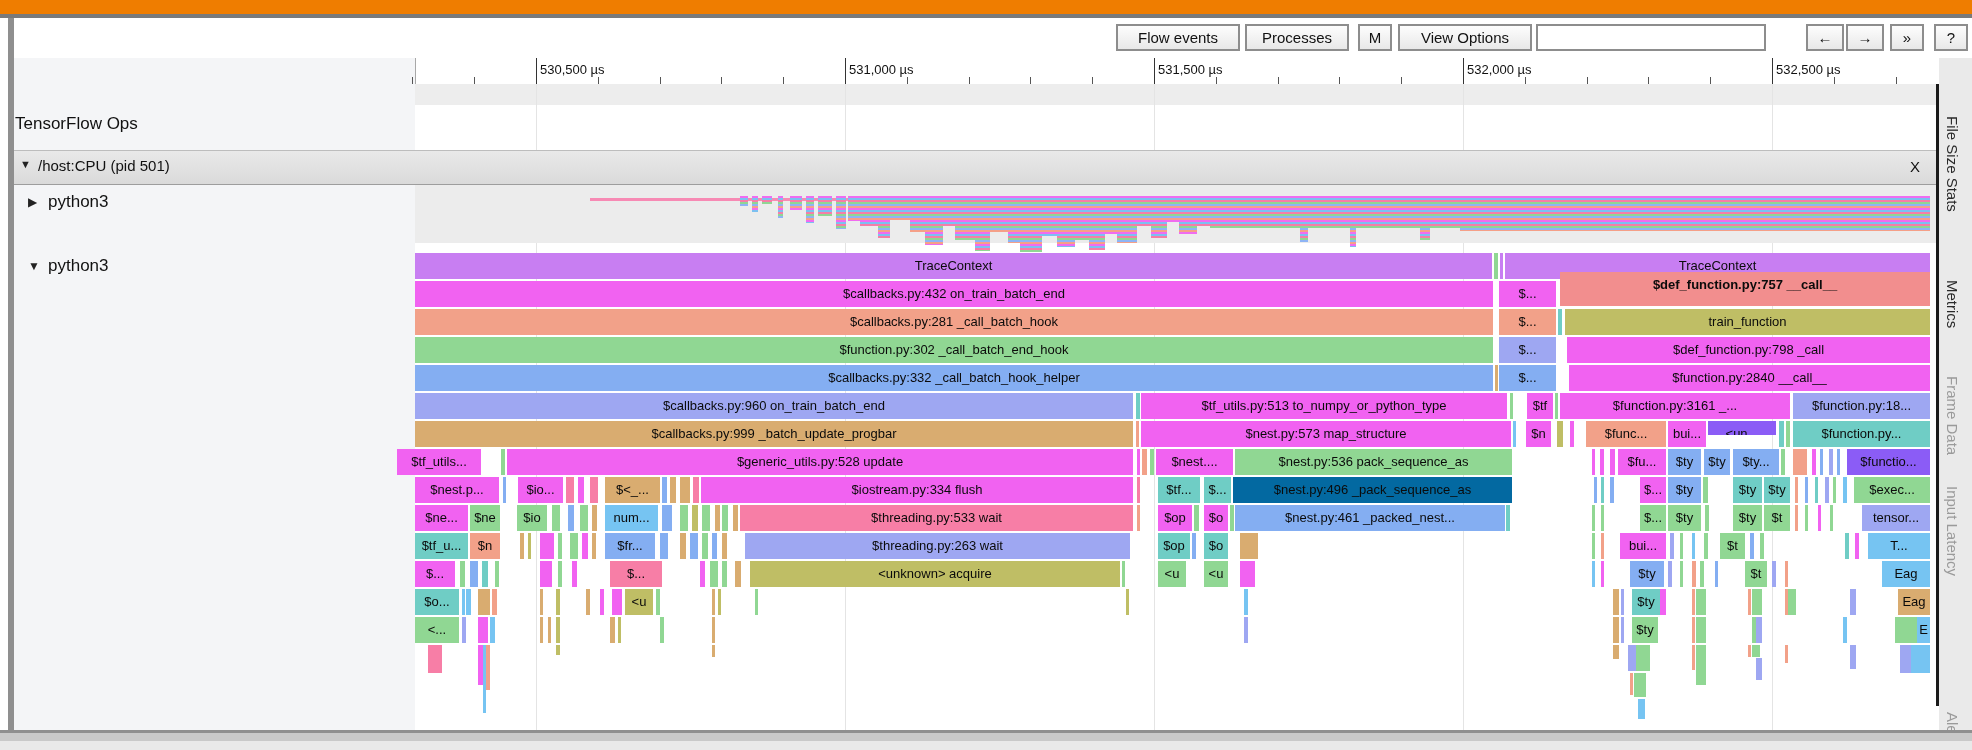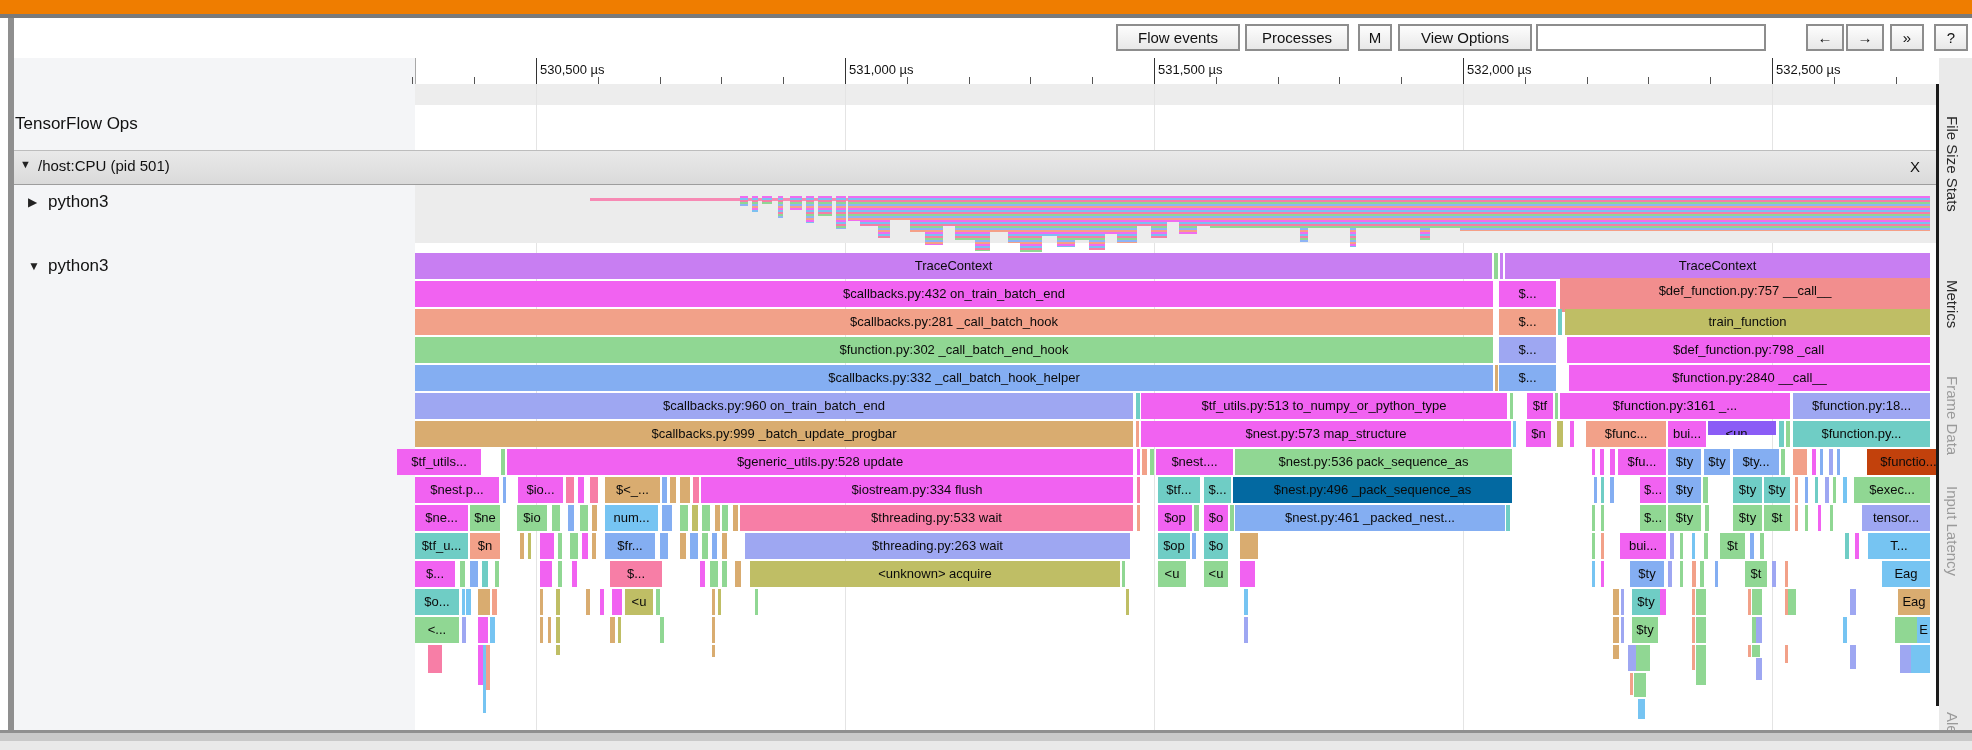--- a/index.html
+++ b/index.html
@@ -176,21 +176,21 @@
       <div class="mm-block" style="left: 1005px; width: 10px; height: 44px;"></div>
       <div class="mm-block" style="left: 1045px; width: 470px; height: 35px;"></div>
     </div>
   <div id="flame-layer">
       <div class="span" style="left: 415px; top: 253px; width: 1077px; height: 26px; background: rgb(200, 126, 242);">TraceContext</div>
       <div class="span" style="left: 1494px; top: 253px; width: 4px; height: 26px; background: rgb(144, 215, 147);"></div>
       <div class="span" style="left: 1500px; top: 253px; width: 3px; height: 26px; background: rgb(200, 126, 242);"></div>
       <div class="span" style="left: 1505px; top: 253px; width: 425px; height: 26px; background: rgb(200, 126, 242);">TraceContext</div>
       <div class="span" style="left: 415px; top: 281px; width: 1078px; height: 26px; background: rgb(241, 98, 241);">$callbacks.py:432 on_train_batch_end</div>
       <div class="span" style="left: 1499px; top: 281px; width: 57px; height: 26px; background: rgb(241, 98, 241);">$...</div>
-      <div class="span" style="left: 1560px; top: 278px; width: 370px; height: 34px; background: rgb(242, 142, 142);">$def_function.py:757 __call__</div>
+      <div class="span" style="left: 1560px; top: 272px; width: 370px; height: 34px; background: rgb(242, 142, 142); font-weight: bold;">$def_function.py:757 __call__</div>
       <div class="span" style="left: 415px; top: 309px; width: 1078px; height: 26px; background: rgb(242, 161, 137);">$callbacks.py:281 _call_batch_hook</div>
       <div class="span" style="left: 1499px; top: 309px; width: 57px; height: 26px; background: rgb(242, 161, 137);">$...</div>
       <div class="span" style="left: 1558px; top: 309px; width: 4px; height: 26px; background: rgb(111, 205, 197);"></div>
       <div class="span" style="left: 1565px; top: 309px; width: 365px; height: 26px; background: rgb(191, 190, 101);">train_function</div>
       <div class="span" style="left: 415px; top: 337px; width: 1078px; height: 26px; background: rgb(144, 215, 147);">$function.py:302 _call_batch_end_hook</div>
       <div class="span" style="left: 1499px; top: 337px; width: 57px; height: 26px; background: rgb(158, 167, 242);">$...</div>
       <div class="span" style="left: 1567px; top: 337px; width: 363px; height: 26px; background: rgb(241, 98, 241);">$def_function.py:798 _call</div>
       <div class="span" style="left: 415px; top: 365px; width: 1078px; height: 26px; background: rgb(132, 174, 242);">$callbacks.py:332 _call_batch_hook_helper</div>
       <div class="span" style="left: 1495px; top: 365px; width: 3px; height: 26px; background: rgb(217, 172, 112);"></div>
       <div class="span" style="left: 1499px; top: 365px; width: 57px; height: 26px; background: rgb(132, 174, 242);">$...</div>
@@ -230,21 +230,21 @@
       <div class="span" style="left: 1618px; top: 449px; width: 48px; height: 26px; background: rgb(241, 98, 241);">$fu...</div>
       <div class="span" style="left: 1668px; top: 449px; width: 33px; height: 26px; background: rgb(132, 174, 242);">$ty</div>
       <div class="span" style="left: 1704px; top: 449px; width: 26px; height: 26px; background: rgb(132, 174, 242);">$ty</div>
       <div class="span" style="left: 1733px; top: 449px; width: 46px; height: 26px; background: rgb(132, 174, 242);">$ty...</div>
       <div class="span" style="left: 1781px; top: 449px; width: 4px; height: 26px; background: rgb(144, 215, 147);"></div>
       <div class="span" style="left: 1793px; top: 449px; width: 14px; height: 26px; background: rgb(242, 161, 137);"></div>
       <div class="span" style="left: 1812px; top: 449px; width: 4px; height: 26px; background: rgb(241, 98, 241);"></div>
       <div class="span" style="left: 1820px; top: 449px; width: 3px; height: 26px; background: rgb(132, 174, 242);"></div>
       <div class="span" style="left: 1829px; top: 449px; width: 4px; height: 26px; background: rgb(158, 167, 242);"></div>
       <div class="span" style="left: 1837px; top: 449px; width: 3px; height: 26px; background: rgb(132, 174, 242);"></div>
-      <div class="span" style="left: 1847px; top: 449px; width: 83px; height: 26px; background: #c2410c; margin-left: 20px;">$functio...</div>
+      <div class="span" style="left: 1847px; top: 449px; width: 83px; height: 26px; background: #8b5cf6;">$functio...</div>
       <div class="span" style="left: 415px; top: 477px; width: 84px; height: 26px; background: rgb(241, 98, 241);">$nest.p...</div>
       <div class="span" style="left: 503px; top: 477px; width: 3px; height: 26px; background: rgb(132, 174, 242);"></div>
       <div class="span" style="left: 518px; top: 477px; width: 45px; height: 26px; background: rgb(241, 98, 241);">$io...</div>
       <div class="span" style="left: 566px; top: 477px; width: 8px; height: 26px; background: rgb(247, 126, 166);"></div>
       <div class="span" style="left: 578px; top: 477px; width: 6px; height: 26px; background: rgb(241, 98, 241);"></div>
       <div class="span" style="left: 590px; top: 477px; width: 8px; height: 26px; background: rgb(247, 126, 166);"></div>
       <div class="span" style="left: 605px; top: 477px; width: 55px; height: 26px; background: rgb(217, 172, 112);">$&lt;_...</div>
       <div class="span" style="left: 662px; top: 477px; width: 5px; height: 26px; background: rgb(132, 174, 242);"></div>
       <div class="span" style="left: 670px; top: 477px; width: 6px; height: 26px; background: rgb(217, 172, 112);"></div>
       <div class="span" style="left: 680px; top: 477px; width: 10px; height: 26px; background: rgb(217, 172, 112);"></div>

